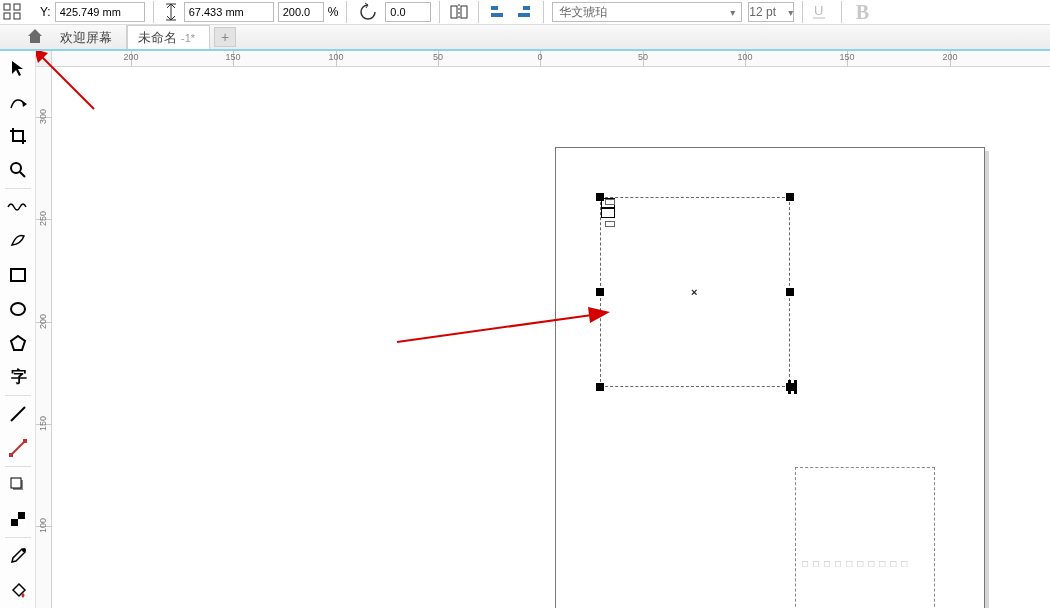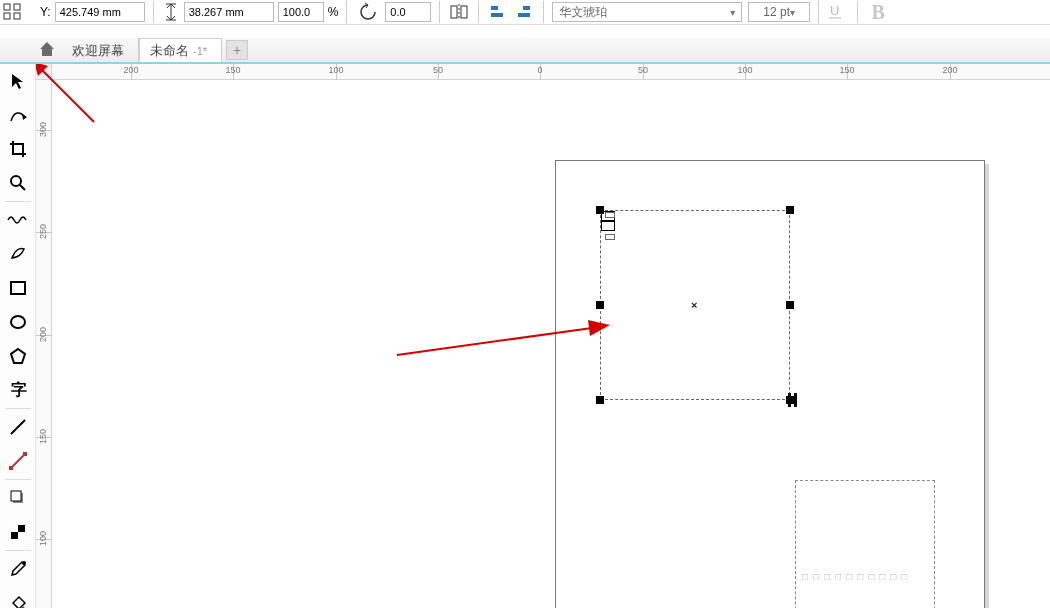--- a/index.html
+++ b/index.html
@@ -36,36 +36,35 @@
     .align-icons{display:flex;gap:4px;}
     .align-icons .al{width:22px;height:22px;display:flex;align-items:center;justify-content:center;}
     .font-select{
       border:1px solid #bbb;height:20px;min-width:190px;
       display:flex;align-items:center;justify-content:space-between;
       padding:0 6px;color:#666;font-size:12px;
     }
     .size-select{
       border:1px solid #bbb;height:20px;min-width:46px;
       display:flex;align-items:center;justify-content:space-between;
-      padding:0 14px;color:#666;font-size:12px;
+      padding:0 0;color:#666;font-size:12px;
     }
     .caret{font-size:10px;color:#777;}
     .bold-b{
       width:24px;height:24px;display:flex;align-items:center;justify-content:center;
       color:#c8c8c8;font-family:serif;font-weight:bold;font-size:20px;
     }
 
     
     .tabstrip{
       height:26px;
       background:linear-gradient(#f9f9f9,#ececec);
       display:flex;align-items:flex-end;
       border-bottom:2px solid #8cd3e8;
-      padding-left:36px;
-      margin-top:13px;
+      padding-left:24px;
     }
     .home-icon{
       width:22px;height:22px;display:flex;align-items:center;justify-content:center;
       color:#6a6a6a;margin-right:4px;margin-bottom:2px;
     }
     .tab{
       padding:4px 14px 3px 10px;font-size:13px;color:#444;
       border-right:1px solid #d0d0d0;display:flex;align-items:center;gap:4px;
       height:24px;
     }
@@ -182,24 +181,24 @@
     <span class="dim-icon">
       <svg width="14" height="18" viewBox="0 0 14 18">
         <line x1="7" y1="1" x2="7" y2="17" stroke="#333"></line>
         <polyline points="3,5 7,1 11,5" fill="none" stroke="#333"></polyline>
         <polyline points="3,13 7,17 11,13" fill="none" stroke="#333"></polyline>
         <line x1="2" y1="1" x2="12" y2="1" stroke="#333"></line>
         <line x1="2" y1="17" x2="12" y2="17" stroke="#333"></line>
       </svg>
     </span>
     <div class="num-input">
-      <span>38.267 mm</span>
+      <span>67.433 mm</span>
     </div>
     <div class="num-input narrow">
-      <span>100.0</span>
+      <span>200.0</span>
     </div>
     <span class="pct">%</span>
   </div>
 
   <span class="vsep"></span>
 
   <div class="grp">
     <span class="rot-icon">
       <svg width="20" height="20" viewBox="0 0 20 20">
         <path d="M10 3 a7 7 0 1 0 7 7" fill="none" stroke="#333" stroke-width="1.5"></path>

